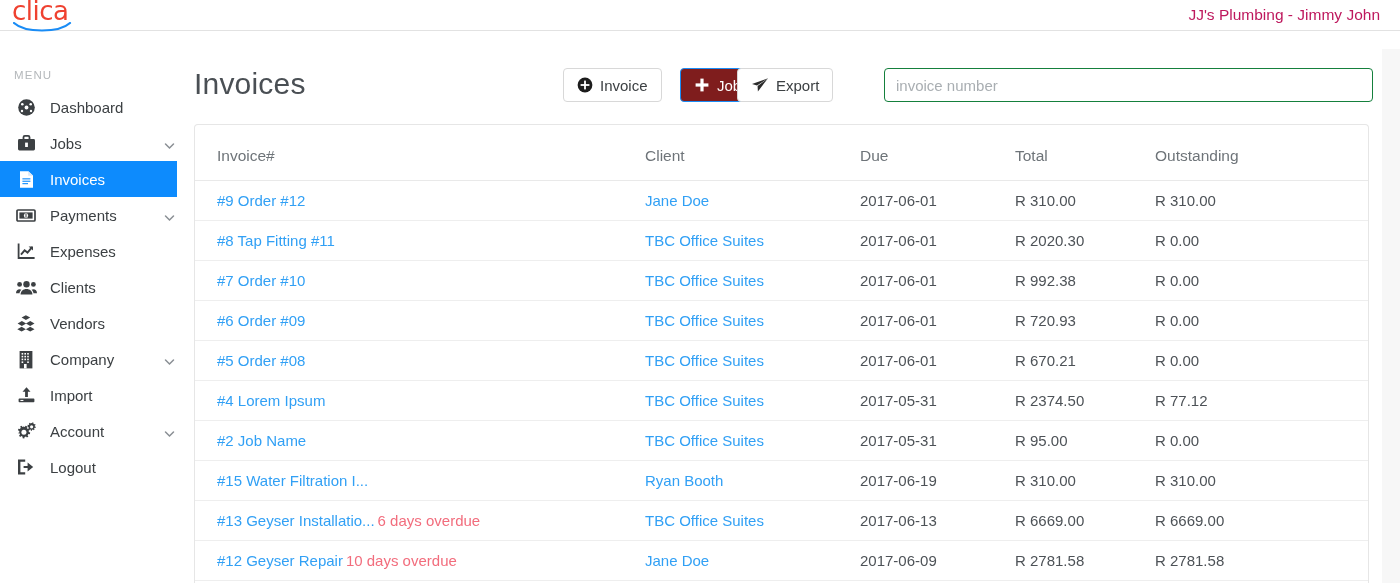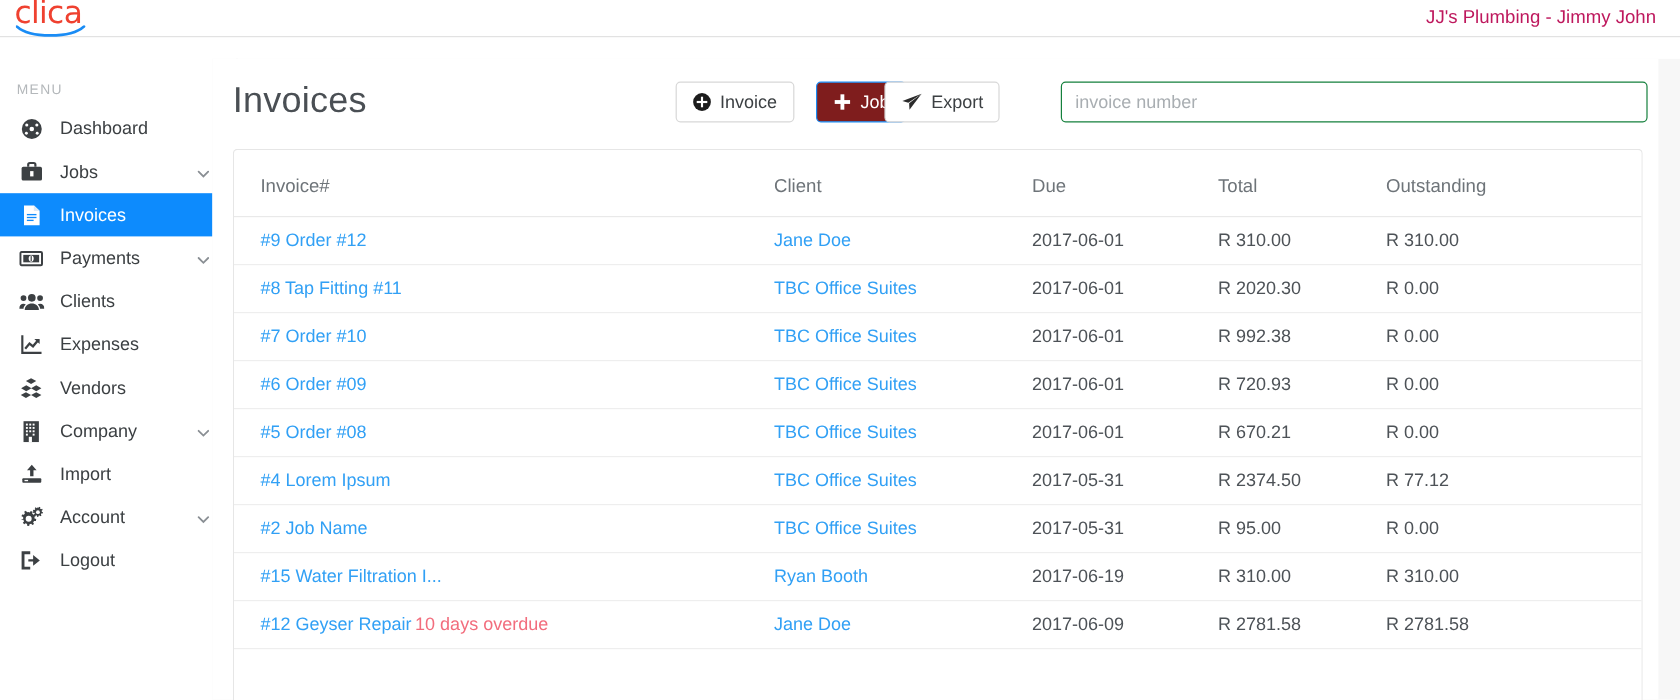--- a/index.html
+++ b/index.html
@@ -285,41 +285,41 @@
     <span class="nav-label">Payments</span>
     <span class="chev">
       <svg width="11" height="11" viewBox="0 0 11 11">
           <path d="M1.5 3.5L5.5 7.5L9.5 3.5" fill="none" stroke="#8a8f94" stroke-width="1.5" stroke-linecap="round"></path>
         </svg>
     </span>
   </div>
 
   <div class="nav-item">
     <span class="ico">
+      <svg width="19" height="18" viewBox="0 0 19 18">
+          <path d="M1.6 1.4v14.6h16" fill="none" stroke="#3c4043" stroke-width="1.8"></path>
+          <path d="M4 12.6l3.6-4.3 2.9 2.3 4.6-5.5" fill="none" stroke="#3c4043" stroke-width="1.9"></path>
+          <path d="M11.6 4.4h4.4v4.2z" fill="#3c4043"></path>
+        </svg>
+    </span>
+    <span class="nav-label">Expenses</span>
+  </div>
+
+  <div class="nav-item">
+    <span class="ico">
       <svg width="21" height="16" viewBox="0 0 21 16">
           <circle cx="10.5" cy="5.2" r="3.2" fill="#3c4043"></circle>
           <path d="M4.6 15.4c0-3.3 2.6-5.4 5.9-5.4s5.9 2.1 5.9 5.4z" fill="#3c4043"></path>
           <circle cx="3.6" cy="5.4" r="2.4" fill="#3c4043"></circle>
           <path d="M0 14.2c0-2.5 1.6-4 3.6-4 .7 0 1.3.2 1.9.5-1.2 1-1.9 2.3-1.9 3.5z" fill="#3c4043"></path>
           <circle cx="17.4" cy="5.4" r="2.4" fill="#3c4043"></circle>
           <path d="M21 14.2c0-2.5-1.6-4-3.6-4-.7 0-1.3.2-1.9.5 1.2 1 1.9 2.3 1.9 3.5z" fill="#3c4043"></path>
         </svg>
     </span>
     <span class="nav-label">Clients</span>
-  </div>
-
-  <div class="nav-item">
-    <span class="ico">
-      <svg width="19" height="18" viewBox="0 0 19 18">
-          <path d="M1.6 1.4v14.6h16" fill="none" stroke="#3c4043" stroke-width="1.8"></path>
-          <path d="M4 12.6l3.6-4.3 2.9 2.3 4.6-5.5" fill="none" stroke="#3c4043" stroke-width="1.9"></path>
-          <path d="M11.6 4.4h4.4v4.2z" fill="#3c4043"></path>
-        </svg>
-    </span>
-    <span class="nav-label">Expenses</span>
   </div>
 
   <div class="nav-item">
     <span class="ico">
       <svg width="20" height="18" viewBox="0 0 20 18">
           <path d="M9.9 1.2l4.3 2.3-4.3 2.4L5.6 3.5z" fill="#3c4043"></path>
           <path d="M1.6 9.6L5.9 7l4.3 2.5L5.9 12z" fill="#3c4043"></path>
           <path d="M9.9 9.6l4.3-2.5 4.3 2.5L14.2 12z" fill="#3c4043"></path>
           <path d="M5.6 12.8l4.3 2.4-4.3 2.4-4.3-2.4z" fill="#3c4043"></path>
           <path d="M14.2 12.8l4.3 2.4-4.3 2.4-4.3-2.4z" fill="#3c4043"></path>
@@ -499,20 +499,27 @@
               <td class="c-out">R 0.00</td>
             </tr>
             <tr>
               <td class="c-inv"><a class="link">#15 Water Filtration I...</a></td>
               <td class="c-cli"><a class="link">Ryan Booth</a></td>
               <td class="c-due">2017-06-19</td>
               <td class="c-tot">R 310.00</td>
               <td class="c-out">R 310.00</td>
             </tr>
             <tr>
+              <td class="c-inv"><a class="link">#13 Geyser Installatio...</a><span class="overdue">6 days overdue</span></td>
+              <td class="c-cli"><a class="link">TBC Office Suites</a></td>
+              <td class="c-due">2017-06-13</td>
+              <td class="c-tot">R 6669.00</td>
+              <td class="c-out">R 6669.00</td>
+            </tr>
+            <tr>
               <td class="c-inv"><a class="link">#12 Geyser Repair</a><span class="overdue">10 days overdue</span></td>
               <td class="c-cli"><a class="link">Jane Doe</a></td>
               <td class="c-due">2017-06-09</td>
               <td class="c-tot">R 2781.58</td>
               <td class="c-out">R 2781.58</td>
             </tr>
           </tbody>
       </table>
 
     </div>

